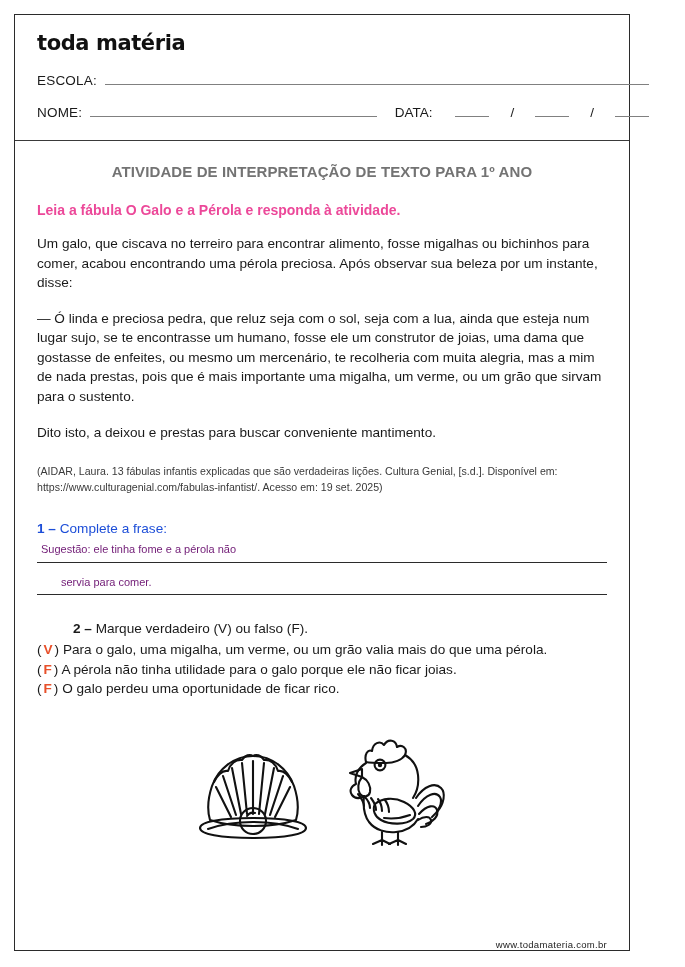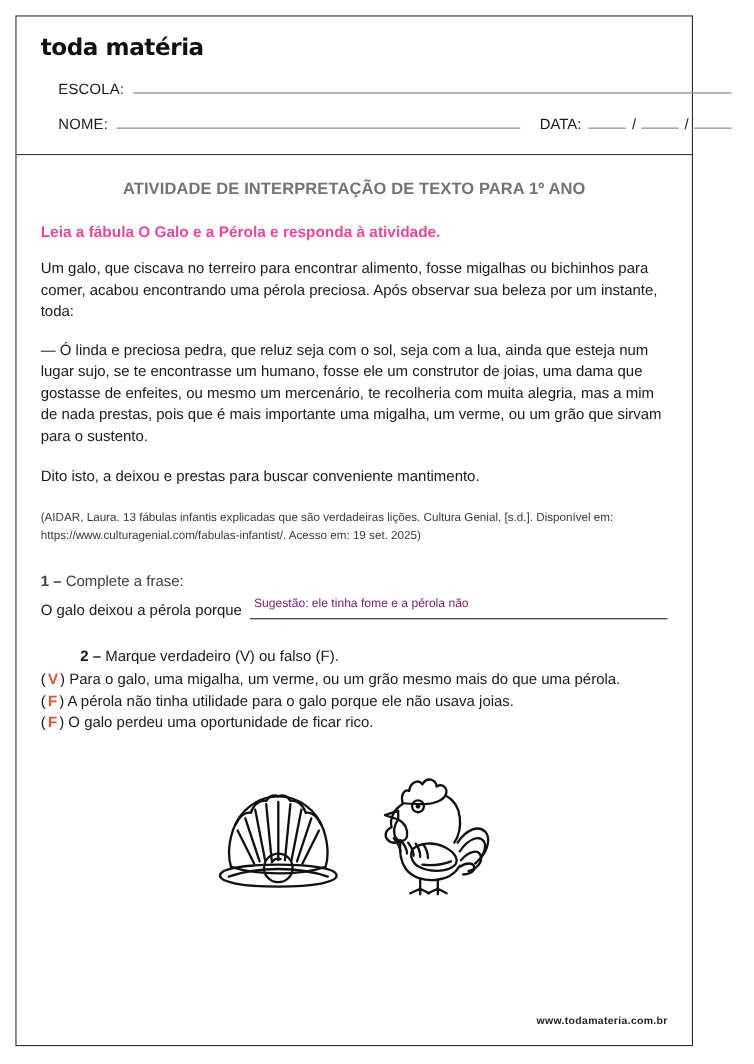--- a/index.html
+++ b/index.html
@@ -42,39 +42,39 @@
     letter-spacing: -0.4px;
     color: #111111;
   }
   .field-row {
     position: absolute;
     left: 22px;
     display: flex;
     align-items: baseline;
     font-size: 13.5px;
     color: #1a1a1a;
-    margin-left: 16px;
   }
   .field-row.escola { top: 58px; width: 612px; }
   .field-row.nome  { top: 90px; width: 612px; }
   .field-label {
     white-space: nowrap;
     letter-spacing: 0.2px;
   }
   .rule {
     flex: 1 1 auto;
     border-bottom: 1px solid #808080;
     margin-left: 8px;
     height: 11px;
   }
   .date-group {
     display: flex;
     align-items: baseline;
     margin-left: 18px;
     white-space: nowrap;
+    gap: 16px;
   }
   .date-label { margin-right: 7px; }
   .blank-short {
     display: inline-block;
     width: 34px;
     border-bottom: 1px solid #808080;
     height: 11px;
   }
   .slash { margin: 0 5px; color: #1a1a1a; }
 
@@ -109,21 +109,21 @@
     margin: 22px 0 0 0;
     color: #3a3a3a;
   }
 
   
   .question {
     margin-top: 26px;
   }
   .q-head {
     font-size: 13.6px;
-    color: #404040;
+    color: #1d4ed8;
   }
   .q-num {
     font-weight: 700;
   }
   .answer-row {
     display: flex;
     align-items: flex-end;
     margin-top: 7px;
     font-size: 13.6px;
   }
@@ -180,23 +180,23 @@
     align-items: flex-end;
     gap: 26px;
     margin-top: 34px;
   }
   .illustration { display: block; }
 
   
   .footer {
     position: absolute;
     right: 22px;
-    bottom: 16px;
+    bottom: 0;
     font-size: 9.5px;
-    font-weight: 700;
+    font-weight: 400;
     letter-spacing: 0.3px;
     color: #222;
   }
 </style>
 </head>
 <body>
 
 <div class="page">
 
   <div class="header">
@@ -219,55 +219,57 @@
         <span class="blank-short"></span>
       </span>
     </div>
   </div>
 
   <div class="content">
 
     <h1 class="title">ATIVIDADE DE INTERPRETAÇÃO DE TEXTO PARA 1º ANO</h1>
     <h2 class="subtitle">Leia a fábula O Galo e a Pérola e responda à atividade.</h2>
 
-    <p class="body-text">Um galo, que ciscava no terreiro para encontrar alimento, fosse migalhas ou bichinhos para comer, acabou encontrando uma pérola preciosa. Após observar sua beleza por um instante, toda:</p>
+    <p class="body-text">Um galo, que ciscava no terreiro para encontrar alimento, fosse migalhas ou bichinhos para comer, acabou encontrando uma pérola preciosa. Após observar sua beleza por um instante, disse:</p>
     <p class="body-text">— Ó linda e preciosa pedra, que reluz seja com o sol, seja com a lua, ainda que esteja num lugar sujo, se te encontrasse um humano, fosse ele um construtor de joias, uma dama que gostasse de enfeites, ou mesmo um mercenário, te recolheria com muita alegria, mas a mim de nada prestas, pois que é mais importante uma migalha, um verme, ou um grão que sirvam para o sustento.</p>
     <p class="body-text">Dito isto, a deixou e prestas para buscar conveniente mantimento.</p>
 
     <p class="citation">(AIDAR, Laura. 13 fábulas infantis explicadas que são verdadeiras lições. Cultura Genial, [s.d.]. Disponível em: https://www.culturagenial.com/fabulas-infantist/. Acesso em: 19 set. 2025)</p>
 
     <div class="question">
       <div class="q-head">
         <span class="q-num">1 –</span>
         <span>Complete a frase:</span>
       </div>
 
       <div class="answer-row">
-        <span class="answer-prompt">O galo deixou a pérola porque</span>
         <span class="answer-line">
           <span class="handwriting">Sugestão: ele tinha fome e a pérola não</span>
         </span>
       </div>
 
+      <div class="answer-line-full">
+        <span class="handwriting">servia para comer.</span>
+      </div>
     </div>
 
     <div class="question">
       <div class="q2-head">
         <span class="q-num">2 –</span>
         <span>Marque verdadeiro (V) ou falso (F).</span>
       </div>
 
       <div class="tf-item">
         <span class="tf-mark">(</span><span class="tf-letter">V</span><span class="tf-mark">)</span>
-        <span>Para o galo, uma migalha, um verme, ou um grão mesmo mais do que uma pérola.</span>
+        <span>Para o galo, uma migalha, um verme, ou um grão valia mais do que uma pérola.</span>
       </div>
 
       <div class="tf-item">
         <span class="tf-mark">(</span><span class="tf-letter">F</span><span class="tf-mark">)</span>
-        <span>A pérola não tinha utilidade para o galo porque ele não usava joias.</span>
+        <span>A pérola não tinha utilidade para o galo porque ele não ficar joias.</span>
       </div>
 
       <div class="tf-item">
         <span class="tf-mark">(</span><span class="tf-letter">F</span><span class="tf-mark">)</span>
         <span>O galo perdeu uma oportunidade de ficar rico.</span>
       </div>
 
     </div>
 
     <div class="illustrations">

